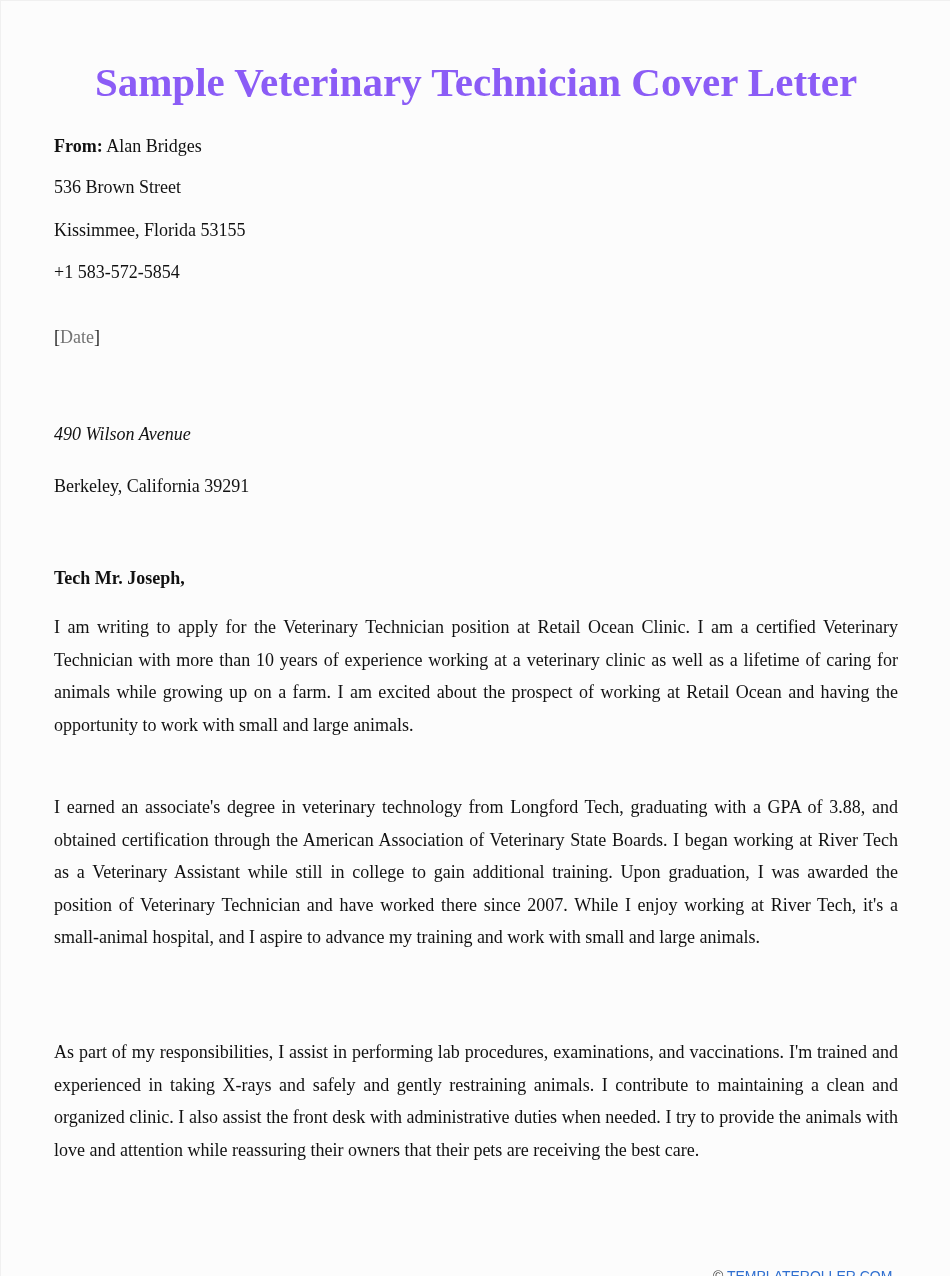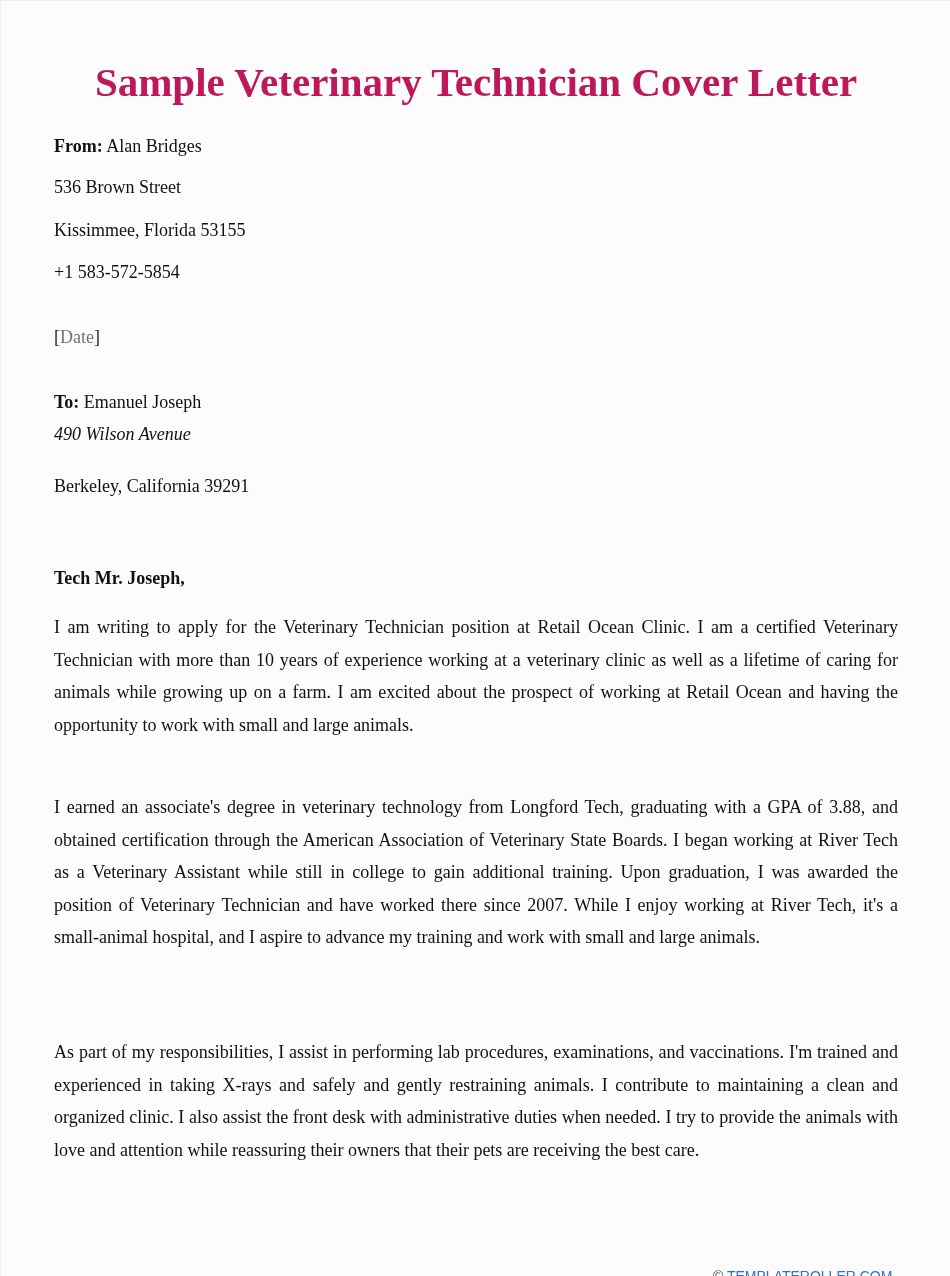--- a/index.html
+++ b/index.html
@@ -29,21 +29,21 @@
     .title {
       position: absolute;
       left: 0;
       top: 56px;
       width: 950px;
       text-align: center;
       font-size: 41px;
       font-weight: bold;
       line-height: 50px;
       margin: 0;
-      color: #be185d;
+      color: #8b5cf6;
       letter-spacing: 0px;
     }
     .line {
       position: absolute;
       left: 53px;
       font-size: 18px;
       line-height: 28px;
       white-space: nowrap;
       margin: 0;
     }
@@ -87,24 +87,20 @@
   <p class="line" style="top:131px;">
     <b>From:</b>
     <span>Alan Bridges</span>
   </p>
   <p class="line" style="top:172px;">536 Brown Street</p>
   <p class="line" style="top:215px;">Kissimmee, Florida 53155</p>
   <p class="line" style="top:257px;">+1 583-572-5854</p>
 
   <p class="line" style="top:322px;"><span class="bracket">[</span><span class="date-placeholder">Date</span><span class="bracket">]</span></p>
 
-  <p class="line" style="top:387px;">
-    <b>To:</b>
-    <span>Emanuel Joseph</span>
-  </p>
   <p class="line" style="top:419px;font-style:italic;">490 Wilson Avenue</p>
   <p class="line" style="top:471px;">Berkeley, California 39291</p>
 
   <p class="line salutation" style="top:563px;">Tech Mr. Joseph,</p>
 
   <p class="para" style="top:610px;">I am writing to apply for the Veterinary Technician position at Retail Ocean Clinic. I am a certified Veterinary Technician with more than 10 years of experience working at a veterinary clinic as well as a lifetime of caring for animals while growing up on a farm. I am excited about the prospect of working at Retail Ocean and having the opportunity to work with small and large animals.</p>
   <p class="para" style="top:790px;">I earned an associate's degree in veterinary technology from Longford Tech, graduating with a GPA of 3.88, and obtained certification through the American Association of Veterinary State Boards. I began working at River Tech as a Veterinary Assistant while still in college to gain additional training. Upon graduation, I was awarded the position of Veterinary Technician and have worked there since 2007. While I enjoy working at River Tech, it's a small-animal hospital, and I aspire to advance my training and work with small and large animals.</p>
   <p class="para" style="top:1035px;">As part of my responsibilities, I assist in performing lab procedures, examinations, and vaccinations. I'm trained and experienced in taking X-rays and safely and gently restraining animals. I contribute to maintaining a clean and organized clinic. I also assist the front desk with administrative duties when needed. I try to provide the animals with love and attention while reassuring their owners that their pets are receiving the best care.</p>
 
   <div class="footer">

